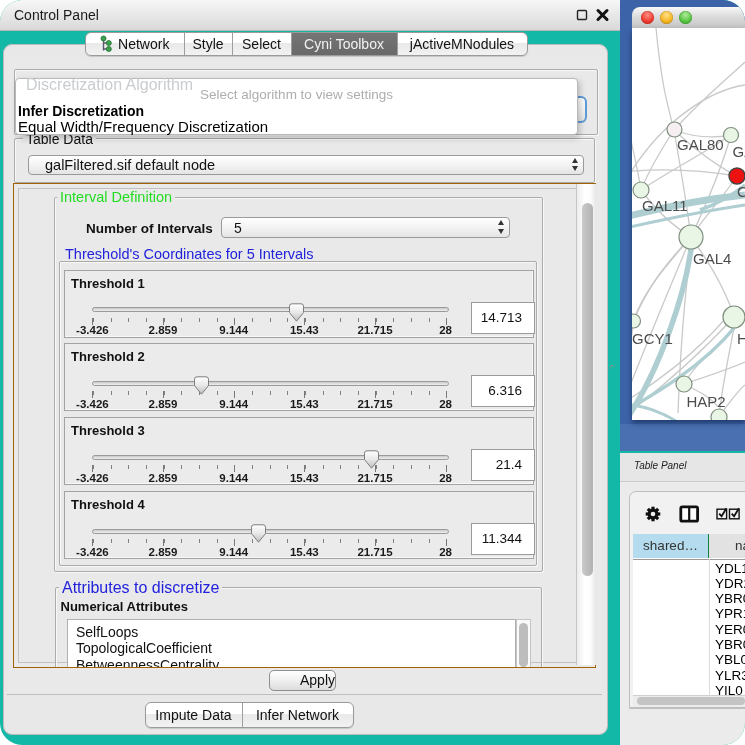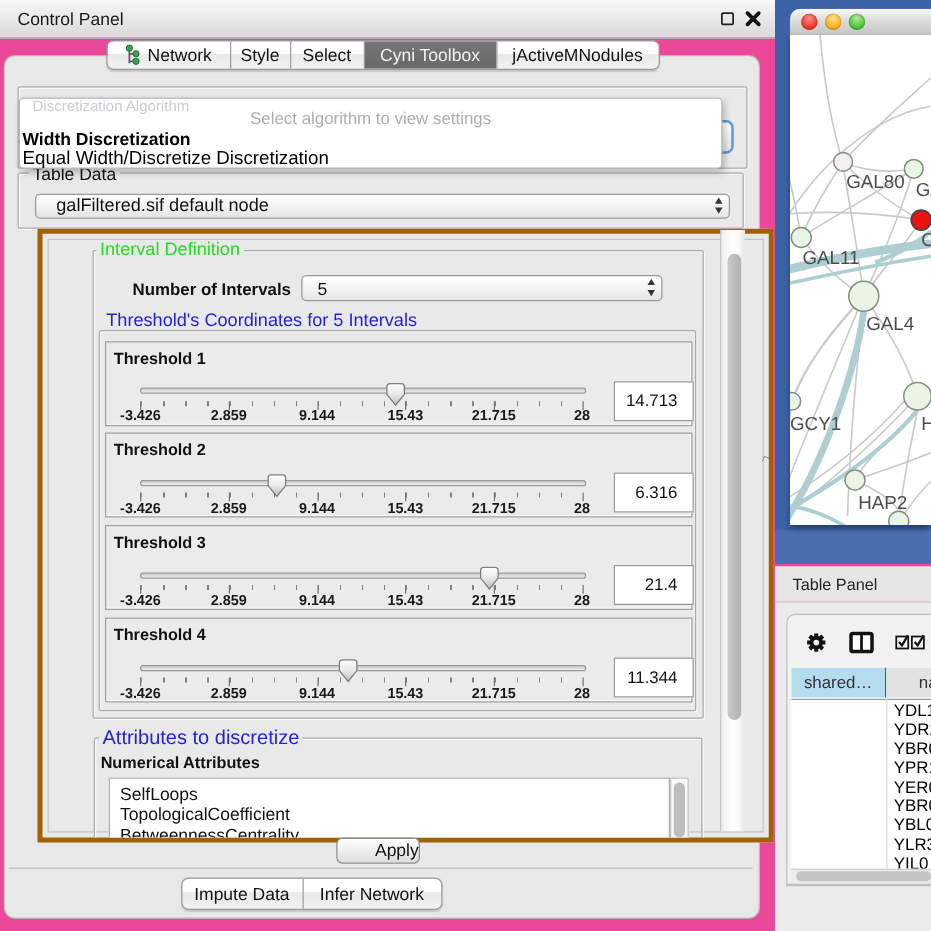--- a/index.html
+++ b/index.html
@@ -1,17 +1,17 @@
 <!DOCTYPE html>
 <html><head>
 <meta charset="utf-8">
 <style>
 html,body{margin:0;padding:0;}
-#app{position:relative;width:745px;height:745px;overflow:hidden;background:#ec4899;
-  font-family:"Liberation Sans",sans-serif;font-size:14px;color:#111;}
+#app{position:relative;width:745px;height:745px;overflow:hidden;background:#14b8a6;
+  font-family:"Liberation Sans",sans-serif;font-size:14px;color:#111;border-radius:22px;}
 .abs{position:absolute;}
 #titlebar{left:0;top:0;width:620px;height:30px;
   background:linear-gradient(#f7f7f7,#d9d9d9);border-bottom:1px solid #b6b6b6;}
 #titlebar .t{position:absolute;left:14px;top:7px;font-size:14px;color:#1a1a1a;}
 #panelA{left:3px;top:44px;width:603px;height:689px;border:1px solid #bcbcbc;border-radius:9px;background:#e8e8e8;}
 #panelB{left:7px;top:58px;width:595px;height:636px;border-bottom:1px solid #bdbdbd;background:#e9e9e9;}
 .seg{display:flex;border:1px solid #9a9a9a;border-radius:6px;overflow:hidden;
   background:linear-gradient(#ffffff,#ffffff 45%,#e9e9e9 46%,#f2f2f2);
   box-shadow:0 1px 1px rgba(0,0,0,0.15);}
 .seg .it{display:flex;align-items:center;justify-content:center;border-right:1px solid #9e9e9e;
@@ -83,21 +83,21 @@
   <svg width="0" height="0" style="position:absolute">
       <defs>
     <linearGradient id="tg" x1="0" y1="0" x2="0" y2="1">
       <stop offset="0" stop-color="#ffffff"></stop>
           <stop offset="0.5" stop-color="#e8e8e8"></stop>
           <stop offset="1" stop-color="#bdbdbd"></stop>
     </linearGradient>
   </defs>
     </svg>
 
-  <div class="abs" id="scrollpane" style="left:30px;top:183px;width:581px;height:483px;border:4px solid #a16207;background:#e9e9e9;overflow:hidden;">
+  <div class="abs" id="scrollpane" style="left:13px;top:183px;width:581px;height:483px;border:1px solid #a16207;background:#e9e9e9;overflow:hidden;">
     <div style="position:absolute;left:4px;top:4px;right:4px;bottom:4px;border:1px solid #c2c2c2;"></div>
 
     <div class="grp" style="left:39.5px;top:13px;width:487px;height:373px;"></div>
     <div class="gtit" style="left:43px;top:6px;color:#22dd22;font-size:14.5px;">Interval Definition</div>
     <div style="position:absolute;left:72px;top:36.5px;font-weight:bold;font-size:13.5px;">Number of Intervals</div>
     <div class="combo" style="left:207px;top:33px;width:287px;height:19px;">
         <span style="margin-left:12px;">5</span>
       </div>
     <div class="arr up" style="left:484px;top:36px;border-left-width:3.5px;border-right-width:3.5px;"></div>
     <div class="arr dn" style="left:484px;top:45px;border-left-width:3.5px;border-right-width:3.5px;"></div>
@@ -280,21 +280,21 @@
       <text x="127" y="208">CYC</text>
       <text x="32" y="222">GAL11</text>
       <text x="83" y="275">GAL4</text>
       <text x="22" y="355">GCY1</text>
       <text x="127" y="355">HIS</text>
       <text x="76.5" y="418">HAP2</text>
     </g>
   </svg>
 
   <div class="abs" style="left:620px;top:452.5px;width:125px;height:28.5px;background:#e6e6e6;border-bottom:1px solid #cccccc;">
-    <span style="position:absolute;left:14px;top:7px;font-size:13px;color:#222;">Table Panel</span>
+    <span style="position:absolute;left:14px;top:7px;font-size:10px;color:#222;font-style:italic;">Table Panel</span>
   </div>
   <div class="abs" style="left:620px;top:482px;width:125px;height:263px;background:#ebebeb;"></div>
 
   <div class="abs" style="left:629px;top:491px;width:120px;height:216px;background:#f1f1f1;border:1px solid #bfbfbf;border-radius:7px 0 0 0;"></div>
 
   <svg class="abs" style="left:642px;top:504px;" width="105" height="22" viewBox="0 0 105 22">
     <g transform="translate(11,10)">
       <g stroke="#111" stroke-width="3.2">
         <line x1="0" y1="-4" x2="0" y2="-7.3"></line>
           <line x1="0" y1="4" x2="0" y2="7.3"></line>
@@ -327,18 +327,18 @@
     <div style="position:absolute;left:82px;top:26.5px;line-height:15.3px;color:#000;">
       YDL1<br>YDR2<br>YBR0<br>YPR1<br>YER0<br>YBR0<br>YBL0<br>YLR3<br>YIL0</div>
   </div>
 
   <div class="abs" style="left:633px;top:695px;width:112px;height:11px;background:#ececec;border-top:1px solid #d0d0d0;"></div>
   <div class="abs" style="left:637px;top:696.5px;width:108px;height:8px;border-radius:4px;background:#c4c4c4;"></div>
   <div class="abs" style="left:629px;top:706.5px;width:116px;height:1px;background:#bfbfbf;"></div>
 
   <div class="abs" id="popup" style="left:15px;top:78px;width:561px;height:55px;background:#ffffff;
     border:1px solid #b8b8b8;border-radius:4px;box-shadow:2px 3px 6px rgba(0,0,0,0.22);">
-    <div style="position:absolute;left:10px;top:-2px;color:#c9cdcf;font-size:12px;line-height:16px;">Discretization Algorithm</div>
+    <div style="position:absolute;left:10px;top:-2px;color:#c9cdcf;font-size:16px;line-height:16px;">Discretization Algorithm</div>
     <div style="position:absolute;left:0;top:8px;width:100%;text-align:center;color:#aeaeae;font-size:13.5px;">Select algorithm to view settings</div>
-    <div style="position:absolute;left:2px;top:24px;font-weight:bold;font-size:14px;color:#000;">Width Discretization</div>
-    <div style="position:absolute;left:2px;top:39px;font-size:15px;color:#000;">Equal Width/Discretize Discretization</div>
+    <div style="position:absolute;left:2px;top:24px;font-weight:bold;font-size:14px;color:#000;">Infer Discretization</div>
+    <div style="position:absolute;left:2px;top:39px;font-size:15px;color:#000;">Equal Width/Frequency Discretization</div>
   </div>
 </div>
 
 </body></html>

